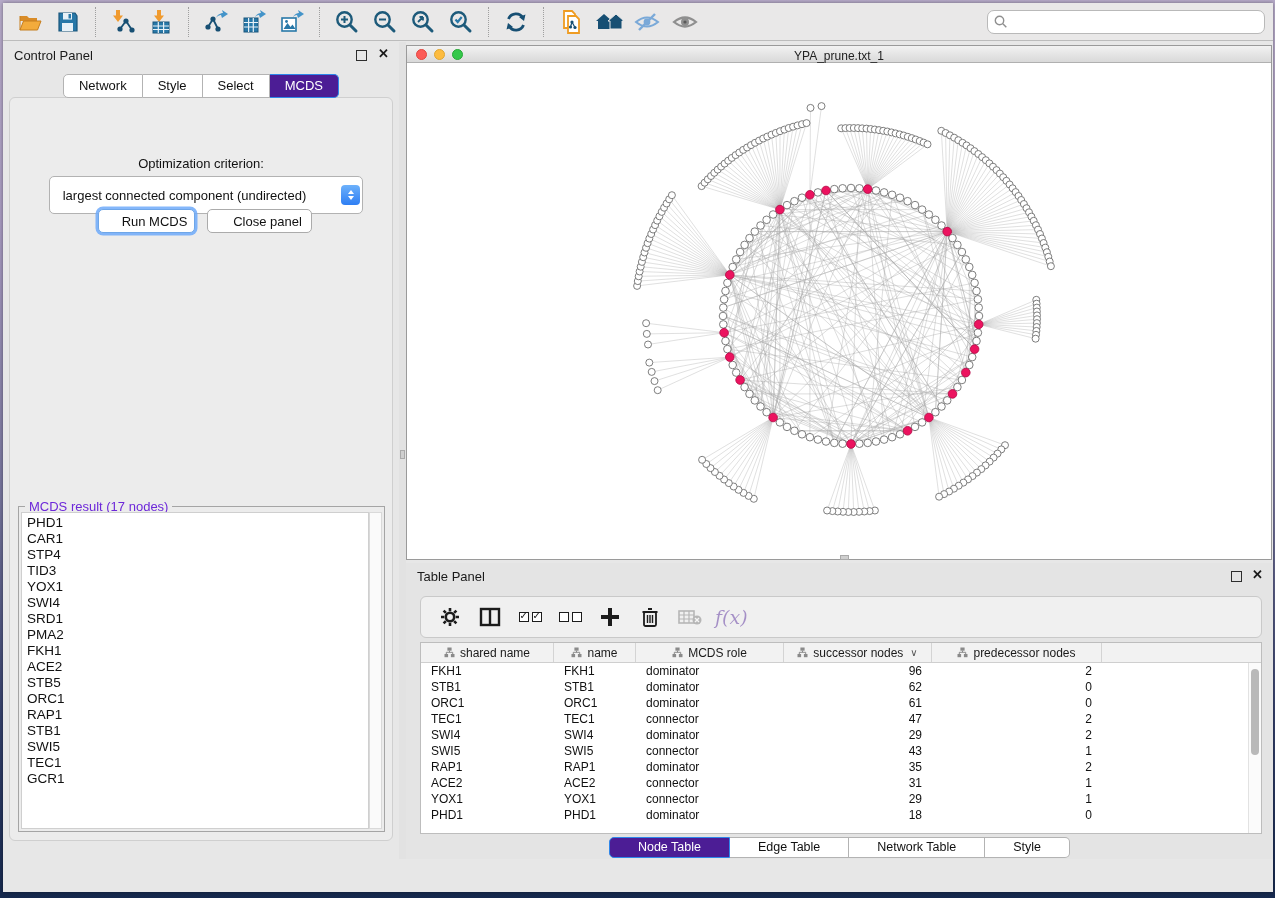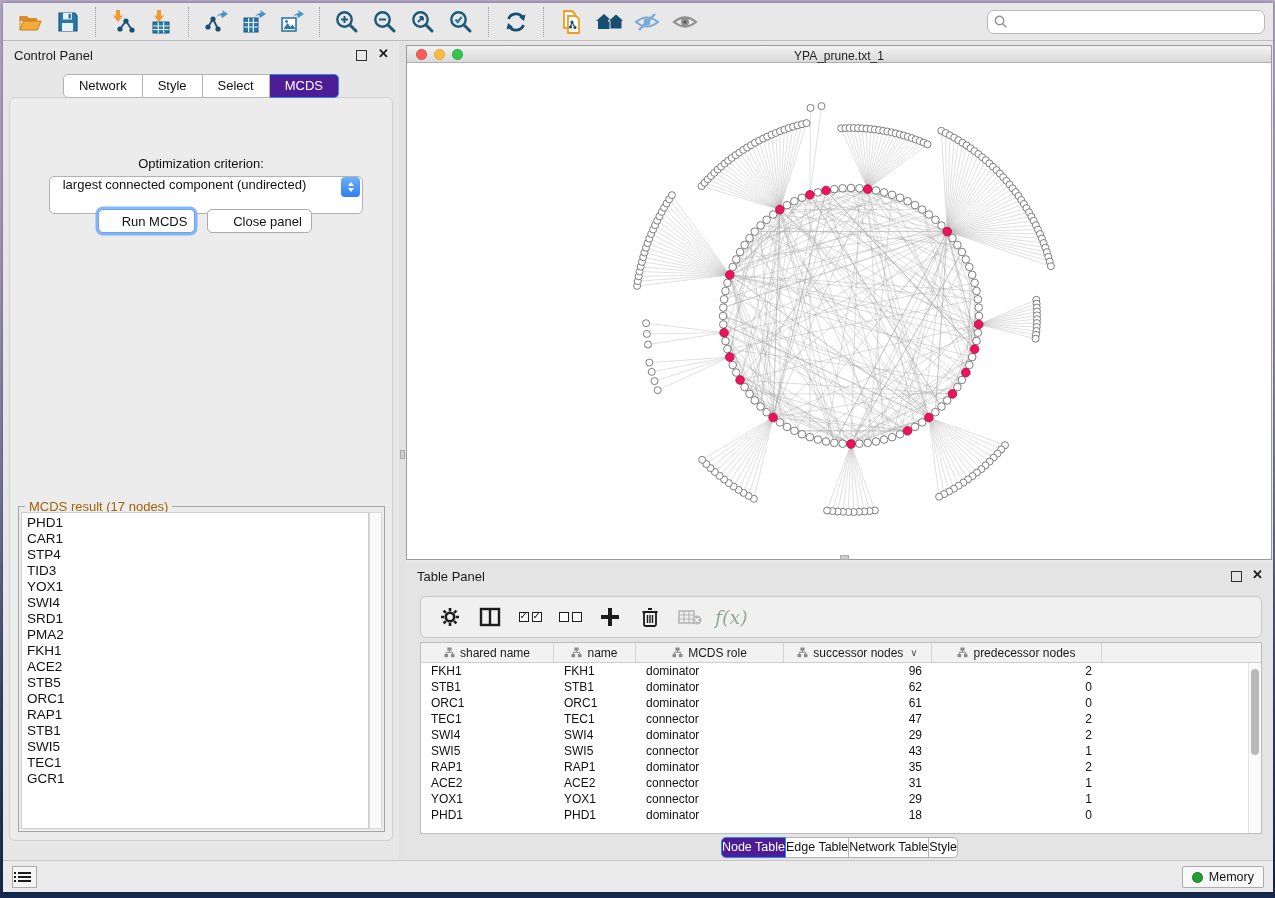--- a/index.html
+++ b/index.html
@@ -26,31 +26,31 @@
   #cp-float { right:32px; } #cp-close { right:10px; }
 
   #cp-tabs { position:absolute; left:0; top:32px; width:100%; text-align:center; z-index:3; }
   .seg { display:inline-block; padding:3px 15px 4px; background:#fff; border:1px solid #b3b3b3; border-left:none; font-size:13px; color:#111; cursor:default; }
   .seg:first-child { border-left:1px solid #b3b3b3; border-radius:5px 0 0 5px; }
   .seg:last-child { border-radius:0 5px 5px 0; }
   .seg.active { background:#4c1d95; border-color:#2e87ea; color:#fff; }
 
   #cp-card { position:absolute; left:6px; top:55px; width:384px; height:744px; background:#ececec; border:1px solid #cfcfcf; border-radius:6px; }
   #opt-label { position:absolute; left:0; top:58px; width:100%; text-align:center; font-size:13px; color:#111; }
-  #opt-select { position:absolute; left:39px; top:78px; width:314px; height:38px; background:#fff; border:1px solid #b2b2b2; border-radius:5px; display:flex; align-items:flex-start;gap:28px; }
+  #opt-select { position:absolute; left:39px; top:78px; width:314px; height:38px; background:#fff; border:1px solid #b2b2b2; border-radius:5px; display:flex; align-items:center;gap:28px; }
   #opt-select .val { flex:1; text-align:center; font-size:13px; color:#111; padding-left:6px; }
   #opt-select .stepper { width:19px; height:20px; margin-right:2px; border-radius:4px; background:linear-gradient(180deg,#6db1fb,#2e7ef3); display:flex; flex-direction:column; align-items:center; justify-content:center; gap:2px; }
   .tri-up { width:0; height:0; border-left:3.5px solid transparent; border-right:3.5px solid transparent; border-bottom:4px solid #fff; }
   .tri-dn { width:0; height:0; border-left:3.5px solid transparent; border-right:3.5px solid transparent; border-top:4px solid #fff; }
   .cp-btn { position:absolute; top:111px; height:24px; background:#fff; border:1px solid #ababab; border-radius:5px; font-size:13px; color:#111; font-family:"Liberation Sans",sans-serif;padding-left:16px; }
   #run-btn { left:88px; width:97px; box-shadow:0 0 0 2.5px rgba(110,170,250,.85); border-color:#6ea6e8; }
   #close-panel-btn { left:197px; width:105px; }
 
   #mcds-box { position:absolute; left:8px; top:408px; width:367px; height:326px; border:1px solid #a5a5a5; }
-  #mcds-legend { position:absolute; left:6px; top:-8px; background:#ececec; padding:0 4px; font-size:13px; color:#a16207; }
+  #mcds-legend { position:absolute; left:6px; top:-8px; background:#ececec; padding:0 4px; font-size:13px; color:#6d28d9; }
   #mcds-list { position:absolute; left:2px; top:5px; width:348px; height:317px; background:#fff; border:1px solid #cfcfcf; overflow:hidden; padding:2px 0 0 5px; }
   #mcds-list .mi { font-size:13.5px; line-height:16px; color:#111; }
   #mcds-scroll { position:absolute; right:2px; top:5px; width:13px; height:317px; background:#fafafa; border:1px solid #d9d9d9; }
 
   
   #v-splitter { position:absolute; left:396px; top:39px; width:7px; height:817px; background:#e2e2e2; }
   #v-splitter .knob { position:absolute; left:1px; top:408px; width:5px; height:9px; background:#cfcfcf; border:1px solid #aaa; }
 
   
   #net-window { position:absolute; left:403px; top:42px; width:866px; height:515px; border:1px solid #9a9a9a; background:#fff; }
@@ -62,37 +62,37 @@
   #light-green { left:45px; background:#34c84a; border:1px solid #27a836; }
   #net-canvas { position:relative; width:864px; height:496px; background:#fff; overflow:hidden; }
   #h-knob { position:absolute; left:433px; bottom:-1px; width:9px; height:5px; background:#cfcfcf; border:1px solid #aaa; }
 
   
   #table-panel { position:absolute; left:403px; top:560px; width:867px; height:296px; background:#e4e4e4; }
   #tp-float { right:31px; } #tp-close { right:10px; }
   #tp-toolbar { position:absolute; left:14px; top:33px; width:842px; height:42px; background:#f0f0f0; border:1px solid #c9c9c9; border-radius:6px; display:flex; align-items:center; padding-left:14px; gap:10px; }
   .tpbtn { height:30px; min-width:30px; display:flex; align-items:center; justify-content:center; }
   .tpbtn.dim { opacity:.45; }
-  #fx-label { font-size:19px; font-style:italic; font-family:"DejaVu Serif",serif; color:#14532d; }
+  #fx-label { font-size:19px; font-style:italic; font-family:"DejaVu Serif",serif; color:#4c1d95; }
   .cb { display:inline-block; width:10px; height:10px; border:1.6px solid #1c1c1c; background:#fff; position:relative; margin:0 1.5px; }
   .cb.on::after { content:"✓"; position:absolute; left:0; top:-3px; font-size:10px; font-weight:bold; color:#111; font-family:"DejaVu Sans",sans-serif; }
 
   #tp-table { position:absolute; left:14px; top:79px; width:842px; height:192px; background:#fff; border:1px solid #bdbdbd; }
   #thead { display:flex; height:20px; background:#f2f2f2; border-bottom:1px solid #cfcfcf; }
   .th { display:flex; align-items:center; justify-content:center; gap:5px; font-size:12px; color:#1a1a1a; border-right:1px solid #d4d4d4; position:relative; }
   .th .sort { font-family:"DejaVu Sans",sans-serif; font-size:10px; color:#555; margin-left:2px; }
   #tbody { position:absolute; left:0; top:20px; right:13px; bottom:0; overflow:hidden; }
   .tr { display:flex; height:16px; }
   .td { font-size:12px; color:#111; line-height:16px; white-space:nowrap; overflow:hidden; }
   .td.l { padding-left:10px; } .td.r { text-align:right; padding-right:10px; }
   #tscroll { position:absolute; right:0; top:20px; width:13px; bottom:0; background:#fbfbfb; border-left:1px solid #e2e2e2; }
   #tscroll .thumb { position:absolute; left:2px; top:6px; width:8px; height:86px; background:#b9b9b9; border-radius:4px; }
 
   #tp-tabs { position:absolute; left:0; top:274px; width:100%; text-align:center; }
-  #tp-tabs .seg { font-size:12.5px; padding:2px 0 3px; }
+  #tp-tabs .seg { font-size:12.5px; padding:2px 28px 3px; }
 
   
   #status-bar { position:absolute; left:0; top:857px; width:100%; height:32px; background:#ebebeb; border-top:1px solid #c6c6c6; }
   #list-btn { position:absolute; left:9px; top:5px; width:25px; height:22px; background:#f5f5f5; border:1px solid #ababab; display:flex; align-items:center; justify-content:center; }
   .llines { width:13px; }
   .llines div { height:2.2px; background:#1c1c1c; margin:2px 0; position:relative; }
   .llines div::before { content:""; position:absolute; left:-4px; top:0; width:2.2px; height:2.2px; background:#1c1c1c; }
   #memory-btn { position:absolute; right:9px; top:5px; height:22px; padding:0 9px; background:#f8f8f8; border:1px solid #ababab; border-radius:2px; display:flex; align-items:center; gap:6px; font-size:12.5px; color:#111; }
   #memory-dot { width:11px; height:11px; border-radius:50%; background:#1f9e33; border:1px solid #157a25; }
 </style>
@@ -737,27 +737,14 @@
             <span class="td r" style="width: 170px;">0</span>
           </div>
         </div>
       <div id="tscroll">
           <div class="thumb"></div>
         </div>
     </div>
     <div id="tp-tabs"><span class="seg active">Node Table</span><span class="seg">Edge Table</span><span class="seg">Network Table</span><span class="seg">Style</span></div>
   </div>
 
-  <div id="status-bar">
-    <div id="list-btn">
-      <span class="llines">
-          <div></div>
-          <div></div>
-          <div></div>
-        </span>
-    </div>
-    <div id="memory-btn">
-      <span id="memory-dot"></span>
-      <span>Memory</span>
-    </div>
-  </div>
 
 </div>
 
 </body></html>

